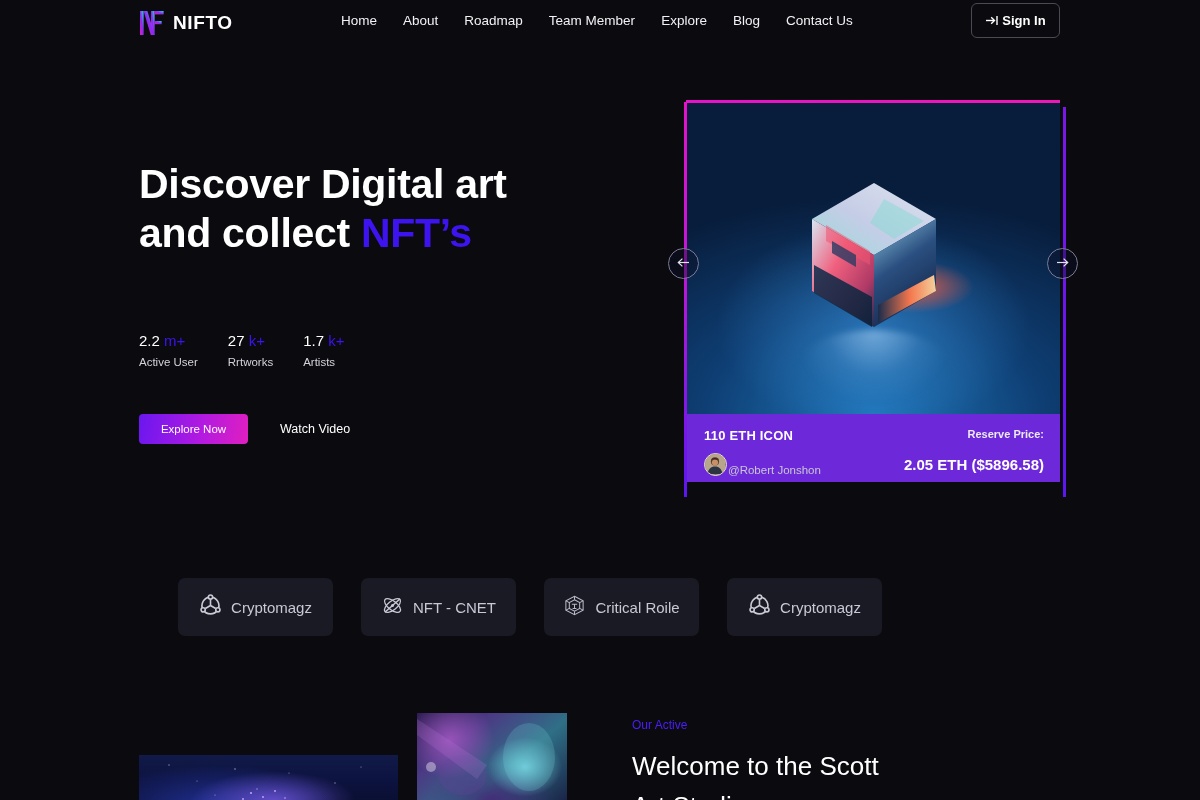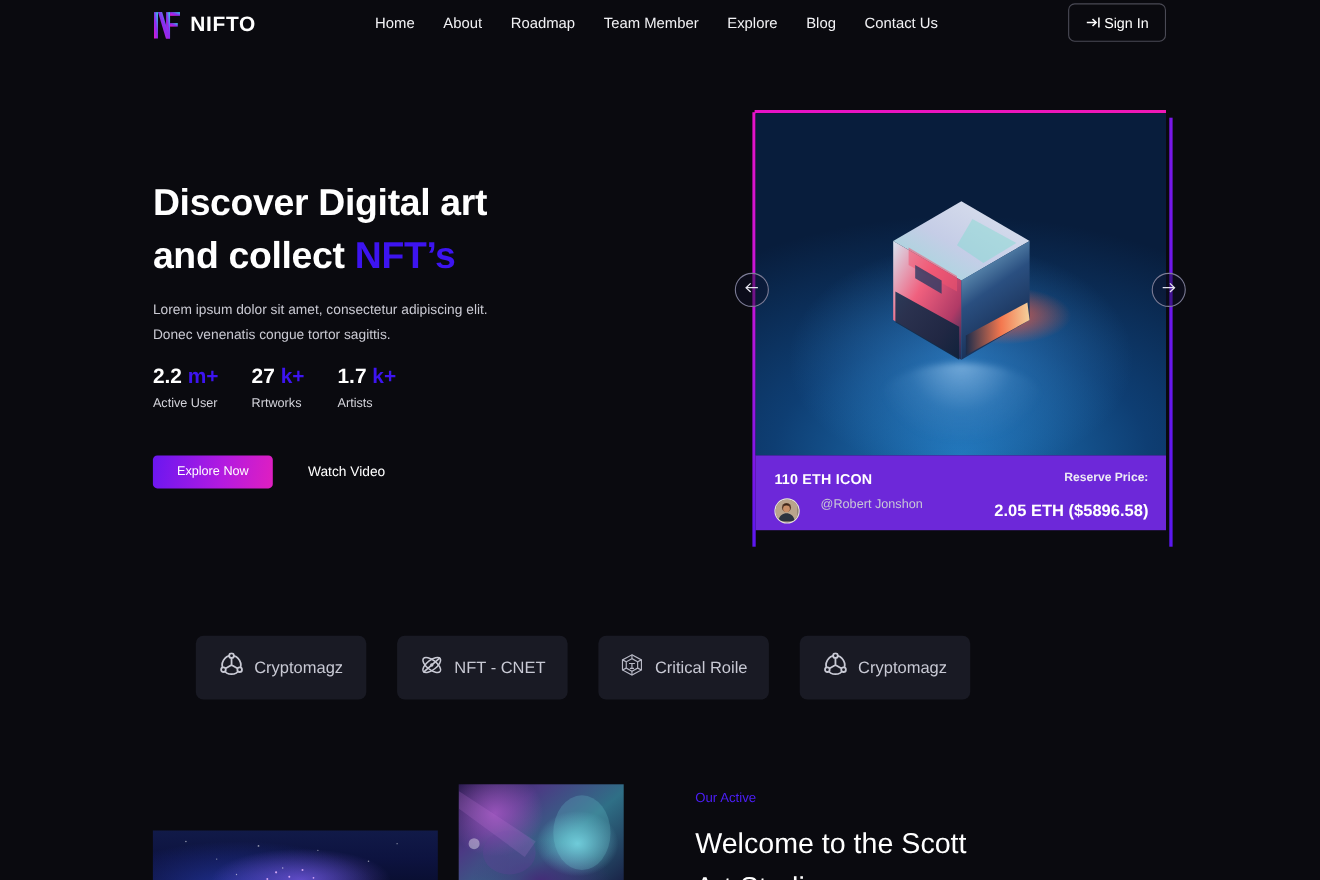--- a/index.html
+++ b/index.html
@@ -30,41 +30,41 @@
     display:flex; align-items:center; gap:26px;
   }
   .nav a {
     color:#f2f2f5; font-size:13.5px; text-decoration:none; white-space:nowrap;
   }
   .signin {
     position:absolute; right:140px; top:3px;
     width:89px; height:35px; border:1px solid #4a4a55; border-radius:6px;
     background:transparent; color:#fff;
     display:flex; align-items:center; justify-content:center; gap:2px;
-    font-size:13px; font-weight:normal; cursor:pointer;
+    font-size:13px; font-weight:bold; cursor:pointer;
   }
   .signin svg { display:block; }
 
   
   .hero-title {
     position:absolute; left:139px; top:160px;
-    font-size:34px; font-weight:bold; line-height:49px; letter-spacing:-0.3px;
+    font-size:41px; font-weight:bold; line-height:49px; letter-spacing:-0.3px;
     color:#ffffff; width:520px;
   }
   .hero-title .accent { color:#3d14f0;margin-top:40px; }
   .hero-sub {
     position:absolute; left:139px; top:270px;
     font-size:12.5px; line-height:23px; color:#c9c9d2;
   }
   .stats {
     position:absolute; left:139px; top:332px;
     display:flex; gap:0;
   }
   .stat { margin-right:30px; }
-  .stat-num { font-size:19px; font-weight:bold; color:#fff; white-space:nowrap; }
+  .stat-num { font-size:15px; font-weight:normal; color:#fff; white-space:nowrap; }
   .stat-num .unit { color:#3d14f0; }
   .stat-label { margin-top:7px; font-size:11.5px; color:#d3d3da; }
   .cta-row {
     position:absolute; left:139px; top:414px;
     display:flex; align-items:center; gap:32px;
   }
   .btn-explore {
     width:109px; height:30px; border:none; border-radius:4px;
     background:linear-gradient(100deg,#6a17f0 0%, #b31ae0 58%, #e01fc0 100%);
     color:#fff; font-size:11.5px; cursor:pointer;
@@ -117,21 +117,21 @@
   .foot-row1 {
     position:absolute; left:17px; top:14px; right:16px;
     display:flex; justify-content:space-between; align-items:flex-start;
   }
   .eth-title { font-size:13px; font-weight:bold; color:#fff; letter-spacing:0.2px; }
   .reserve-label { font-size:11px; font-weight:bold; color:#eceaf5; }
   .foot-row2 {
     position:absolute; left:17px; top:39px; right:16px;
     display:flex; justify-content:space-between; align-items:center;
   }
-  .owner { display:flex; align-items:flex-start; gap:19px; }
+  .owner { display:flex; align-items:flex-end; gap:1px; }
   .avatar {
     width:23px; height:23px; border-radius:50%; overflow:hidden;
     border:1.5px solid #e6e2da; flex:none; position:relative;
     background:#8a7a6c;
   }
   .owner-name { font-size:11.5px; color:#c8c7d6; }
   .reserve-val { font-size:15px; font-weight:bold; color:#ffffff; }
   .arrow-btn {
     position:absolute; width:31px; height:31px; border-radius:50%;
     border:1px solid #7b7b95; background:rgba(14,16,40,0.45);
@@ -233,24 +233,20 @@
       </span>
       <span>Sign In</span>
     </button>
   </div>
 
   <h1 class="hero-title">
     <span>Discover Digital art</span><br>
     <span>and collect </span><span class="accent">NFT’s</span>
   </h1>
 
-  <div class="hero-sub">
-    <div>Lorem ipsum dolor sit amet, consectetur adipiscing elit.</div>
-    <div>Donec venenatis congue tortor sagittis.</div>
-  </div>
 
   <div class="stats">
     <div class="stat">
       <div class="stat-num">
         <span>2.2</span>
         <span class="unit">m+</span>
       </div>
       <div class="stat-label">Active User</div>
     </div>
     <div class="stat">

